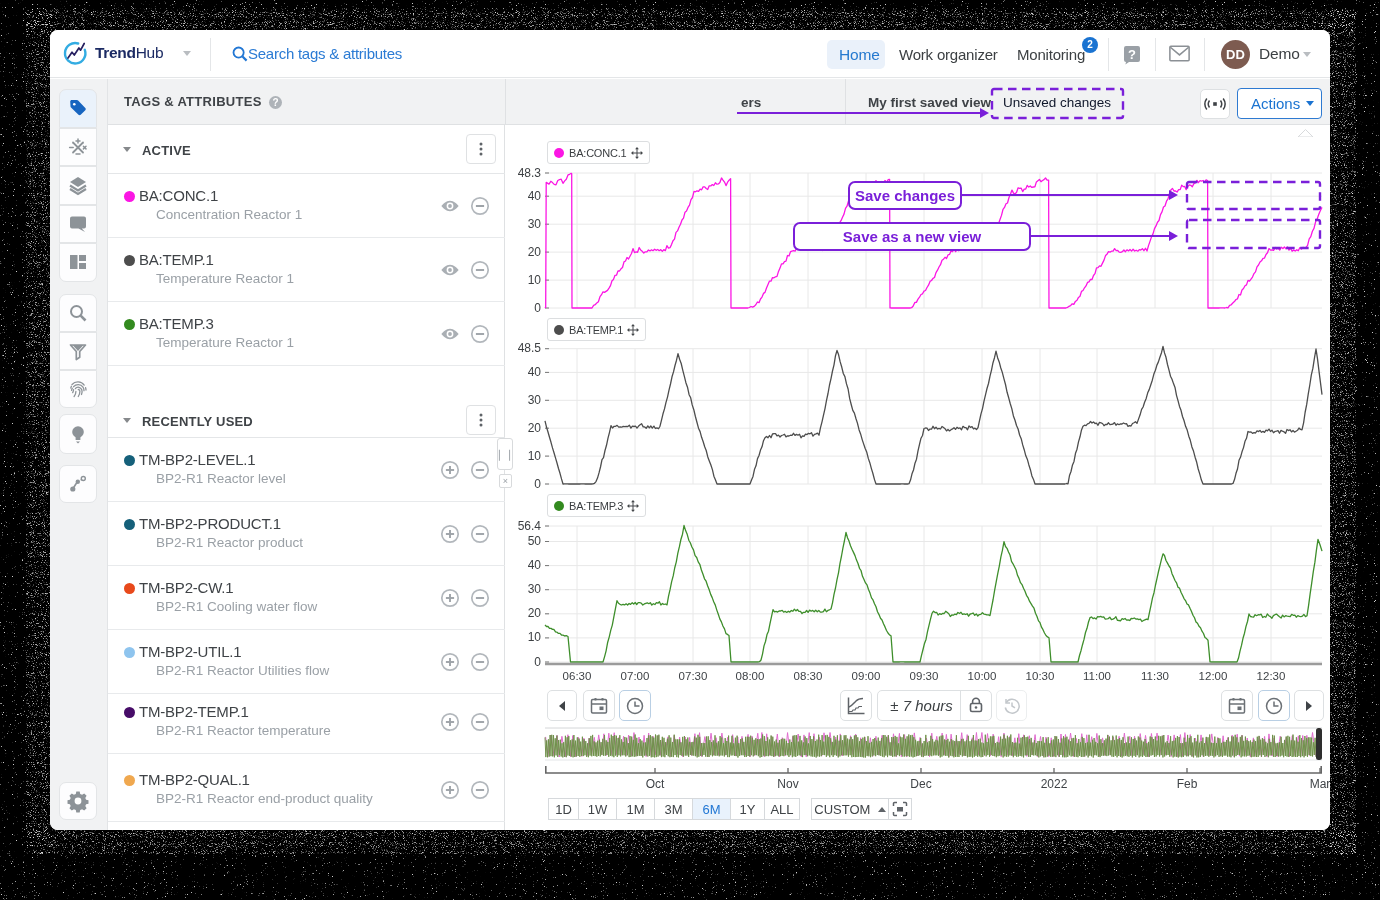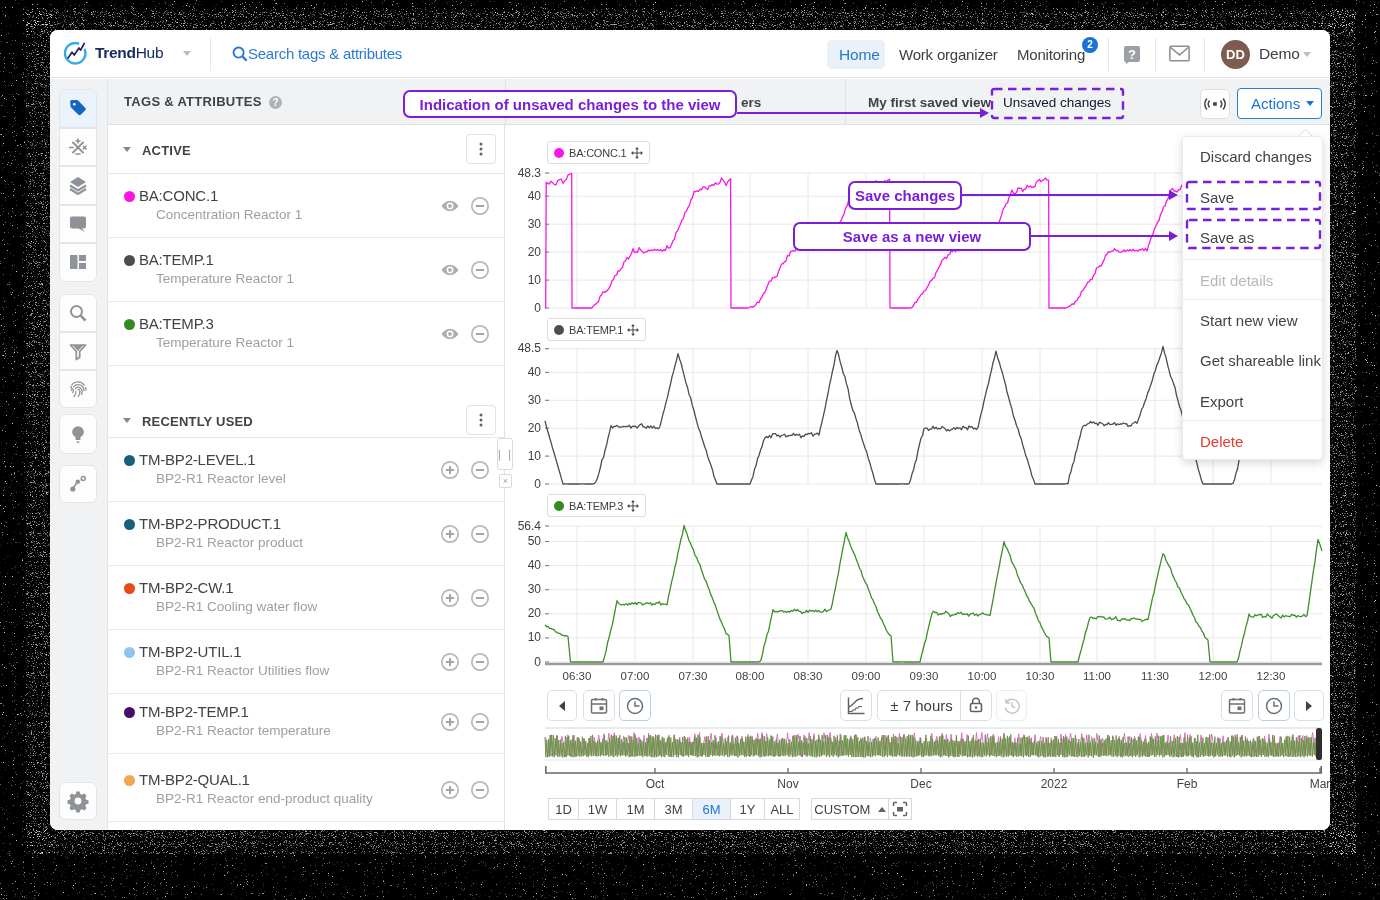--- a/index.html
+++ b/index.html
@@ -16,21 +16,21 @@
 .trow { position:absolute; left:0; width:397px; height:64px; border-bottom:1px solid #e8eaec; }
 .dot { position:absolute; left:16px; top:17px; width:11px; height:11px; border-radius:50%; }
 .tt { position:absolute; left:31px; top:13px; font-size:15px; color:#3f4347; letter-spacing:-0.2px; }
 .td { position:absolute; left:16px; top:33px; font-size:13.5px; color:#9aa0a6;margin-left:32px; }
 .ric { position:absolute; top:21px; width:22px; height:22px; }
 .kebab { position:absolute; width:30px; height:30px; background:#fff; border:1px solid #dfe1e3; border-radius:4px; display:flex; align-items:center; justify-content:center; }
 .shead { position:absolute; left:16px; font-size:13px; font-weight:bold; color:#3f4347; letter-spacing:.2px;text-align:center; }
 .caret { position:absolute; width:0; height:0; border-left:4.5px solid transparent; border-right:4.5px solid transparent; border-top:5.5px solid #9aa0a6; }
 .mitem { position:absolute; left:17px; font-size:15px; color:#3f4347; }
 .callout { position:absolute; background:#fff; border:2.5px solid #7a1fd9; border-radius:7px; color:#7a1fd9; font-weight:bold; font-size:15px; display:flex; align-items:center; justify-content:center; z-index:30; }
-.tbtn { position:absolute; background:#fff; border:1px solid #dde0e2; border-radius:5px; display:flex; align-items:center; justify-content:center; }
+.tbtn { position:absolute; background:#fff; border:1px solid #dde0e2; border-radius:5px; display:flex; align-items:center; justify-content:center;font-style:italic; }
 .pgroup { position:absolute; display:flex; background:#fff; border:1px solid #d6d9dc; border-radius:0; overflow:hidden; }
 .pcell { height:100%; display:flex; align-items:center; justify-content:center; font-size:13px; color:#3f4347; border-right:1px solid #d6d9dc; }
 </style></head><body>
 
 <svg class="abs" style="left:0;top:0" width="1380" height="900">
     <filter id="nz" x="0%" y="0%" width="100%" height="100%">
       <feTurbulence type="fractalNoise" baseFrequency="0.9" numOctaves="2" seed="7"></feTurbulence>
       <feColorMatrix type="matrix" values="0 0 0 0 1  0 0 0 0 1  0 0 0 0 1  4 4 4 0 -7.3"></feColorMatrix>
     </filter>
     <filter id="nz2" x="0%" y="0%" width="100%" height="100%">
@@ -627,49 +627,35 @@
             <path d="M1.5 5V2.5a1 1 0 0 1 1-1H5"></path>
             <path d="M11 1.5h2.5a1 1 0 0 1 1 1V5"></path>
             <path d="M14.5 11v2.5a1 1 0 0 1-1 1H11"></path>
             <path d="M5 14.5H2.5a1 1 0 0 1-1-1V11"></path>
           </g>
           <rect x="5" y="6" width="6" height="4.5" fill="#5f6368"></rect>
         </svg>
       </div>
 </div>
 
-<div class="abs" style="left:1132px;top:106px;width:141px;height:324px;background:#fff;border:1px solid #e8eaec;border-radius:4px;box-shadow:0 3px 10px rgba(0,0,0,0.16);z-index:40">
-  <span class="mitem" style="top:11px">Discard changes</span>
-  <span class="mitem" style="top:52px">Save</span>
-  <span class="mitem" style="top:92px">Save as</span>
-  <div class="abs" style="left:0;top:122px;width:141px;height:1px;background:#e8eaec"></div>
-  <span class="mitem" style="top:135px;color:#b4b8bc">Edit details</span>
-  <div class="abs" style="left:0;top:162px;width:141px;height:1px;background:#e8eaec"></div>
-  <span class="mitem" style="top:175px">Start new view</span>
-  <span class="mitem" style="top:215px">Get shareable link</span>
-  <span class="mitem" style="top:256px">Export</span>
-  <div class="abs" style="left:0;top:283px;width:141px;height:1px;background:#e8eaec"></div>
-  <span class="mitem" style="top:296px;color:#e23b33">Delete</span>
-</div>
 <svg class="abs" style="left:1247px;top:98px;z-index:41" width="18" height="9" viewBox="0 0 18 9">
       <path d="M1 9L8.5 1.5L16 9Z" fill="#fff" stroke="#d8dadc" stroke-width="1"></path>
     </svg>
 
 <svg class="abs" style="left:1135px;top:150px;z-index:42" width="138" height="32">
       <rect x="2" y="2" width="133" height="27" rx="2" fill="none" stroke="#7a1fd9" stroke-width="2.4" stroke-dasharray="8.5 5.5"></rect>
     </svg>
 <svg class="abs" style="left:1135px;top:188px;z-index:42" width="138" height="33">
       <rect x="2" y="2" width="133" height="28" rx="2" fill="none" stroke="#7a1fd9" stroke-width="2.4" stroke-dasharray="8.5 5.5"></rect>
     </svg>
 
 <svg class="abs" style="left:940px;top:57px;z-index:42" width="136" height="34">
       <rect x="2" y="2" width="131" height="29" rx="2" fill="none" stroke="#7a1fd9" stroke-width="2.4" stroke-dasharray="8.5 5.5"></rect>
     </svg>
 
-<div class="callout" style="left:353px;top:60px;width:334px;height:28px">Indication of unsaved changes to the view</div>
 <svg class="abs" style="left:687px;top:60px;z-index:29" width="260" height="30">
       <line x1="0" y1="23" x2="248" y2="23" stroke="#7a1fd9" stroke-width="2.2"></line>
       <path d="M252,23 l-9,-5.1 l0,10.2 Z" fill="#7a1fd9"></path>
     </svg>
 
 <div class="callout" style="left:798px;top:151px;width:114px;height:29px">Save changes</div>
 <svg class="abs" style="left:912px;top:151px;z-index:29" width="232" height="30">
       <line x1="0" y1="14" x2="212" y2="14" stroke="#7a1fd9" stroke-width="2.2"></line>
       <path d="M216,14 l-9,-5.1 l0,10.2 Z" fill="#7a1fd9"></path>
     </svg>

